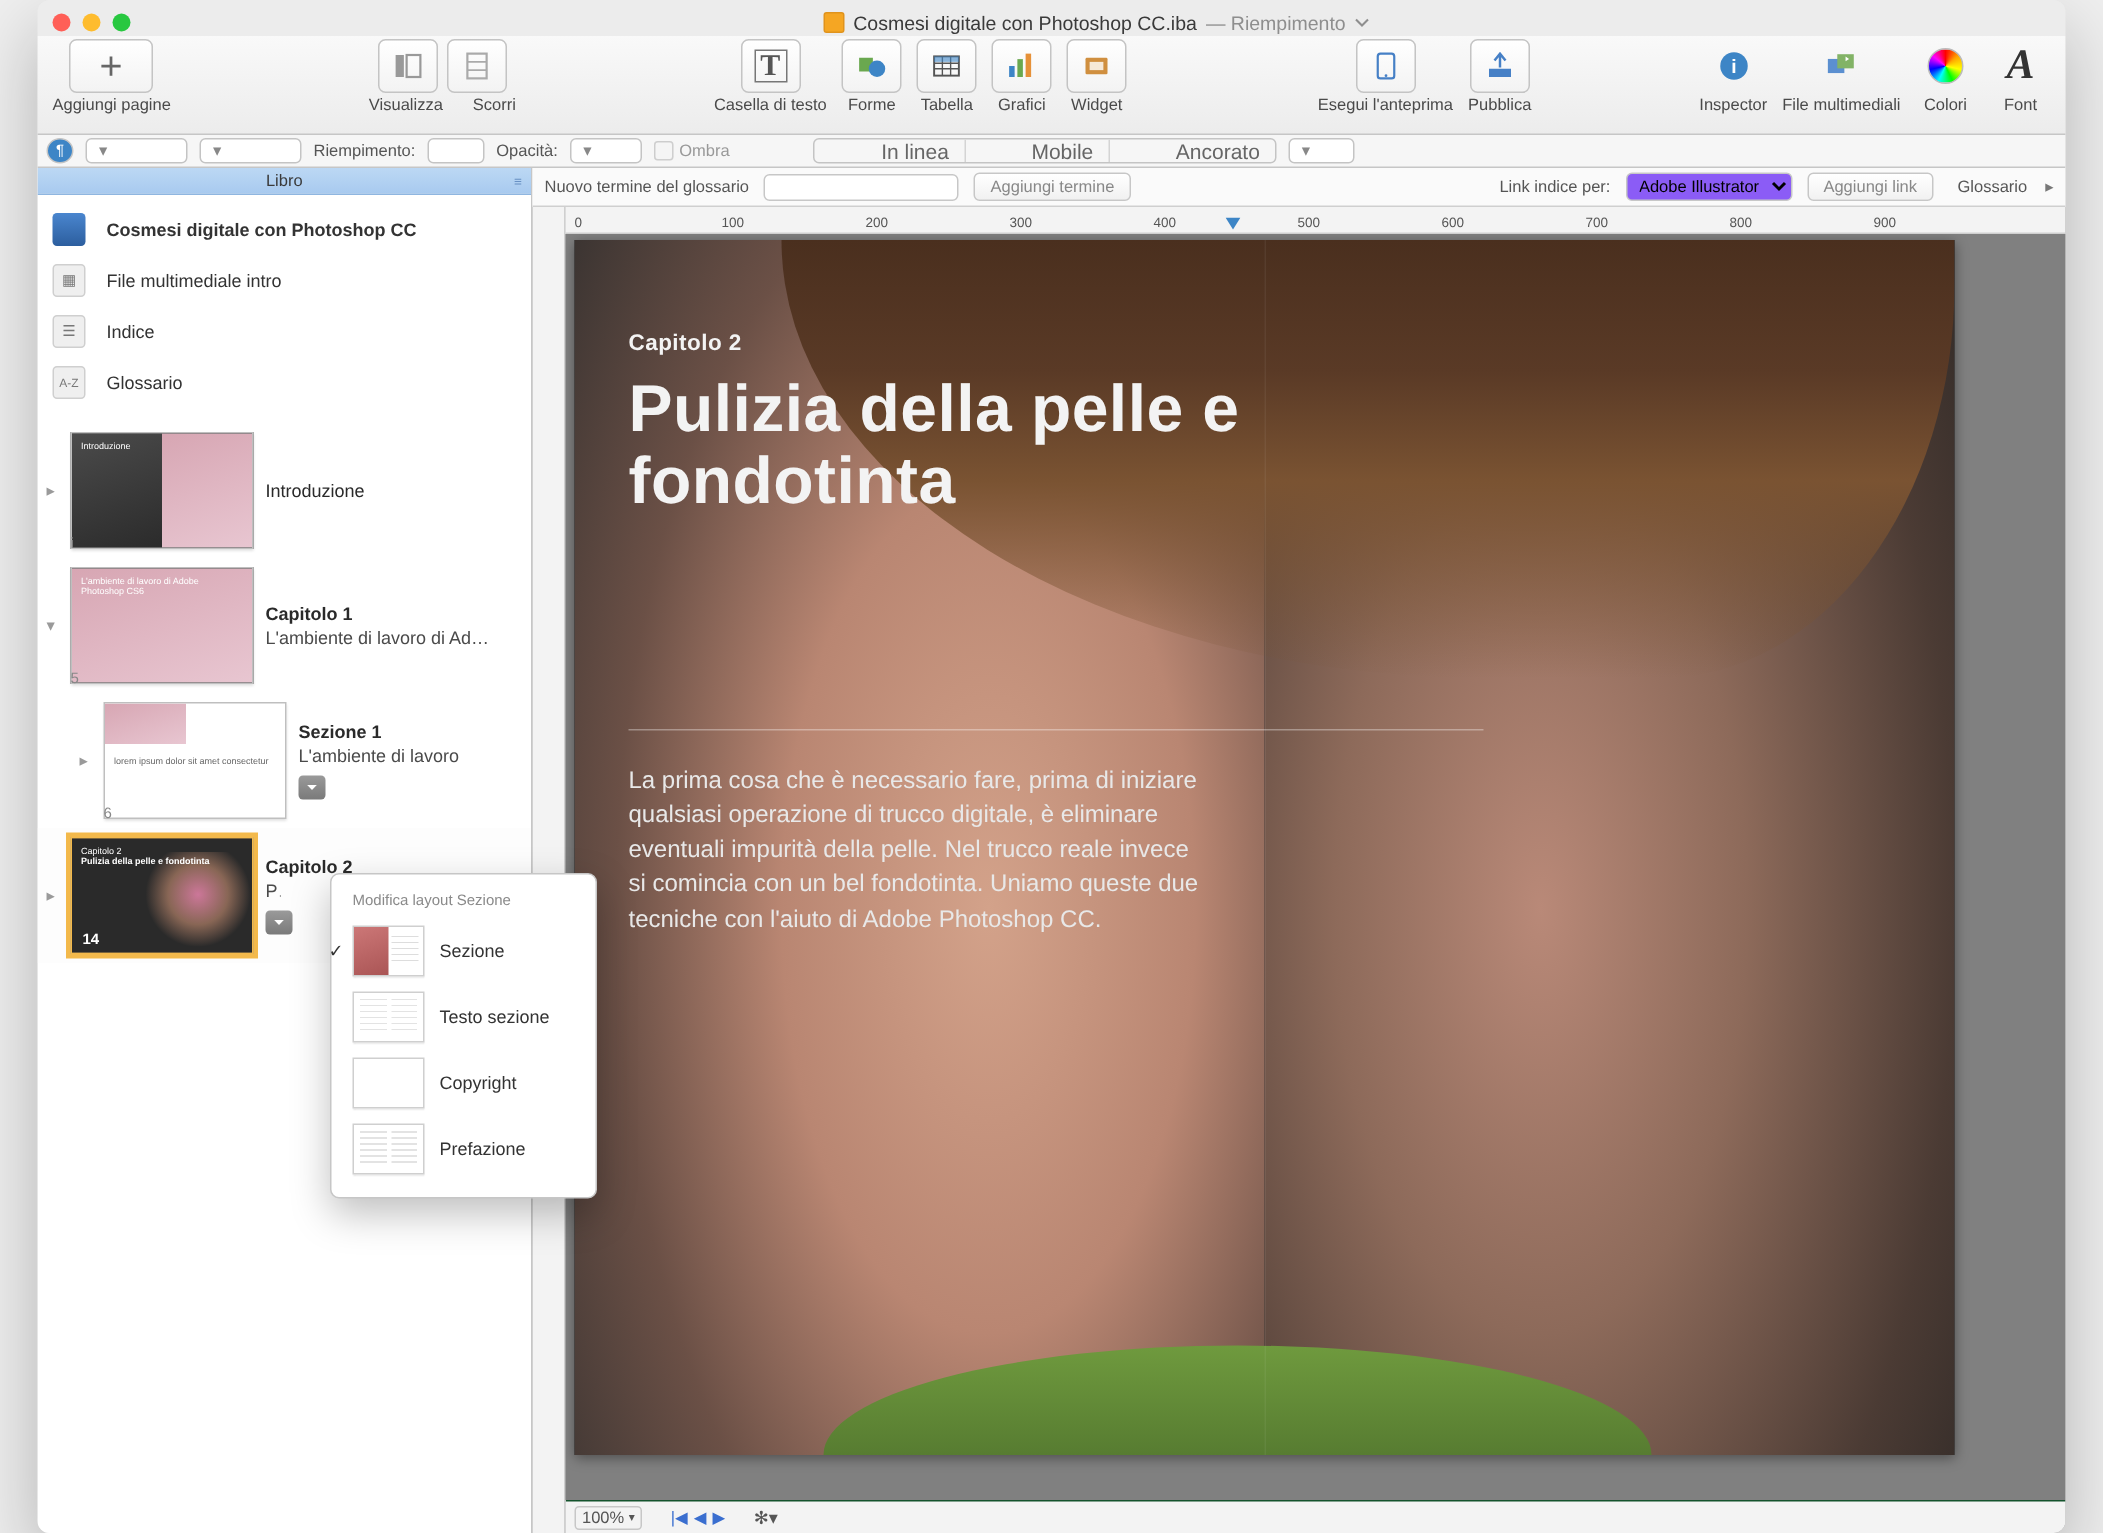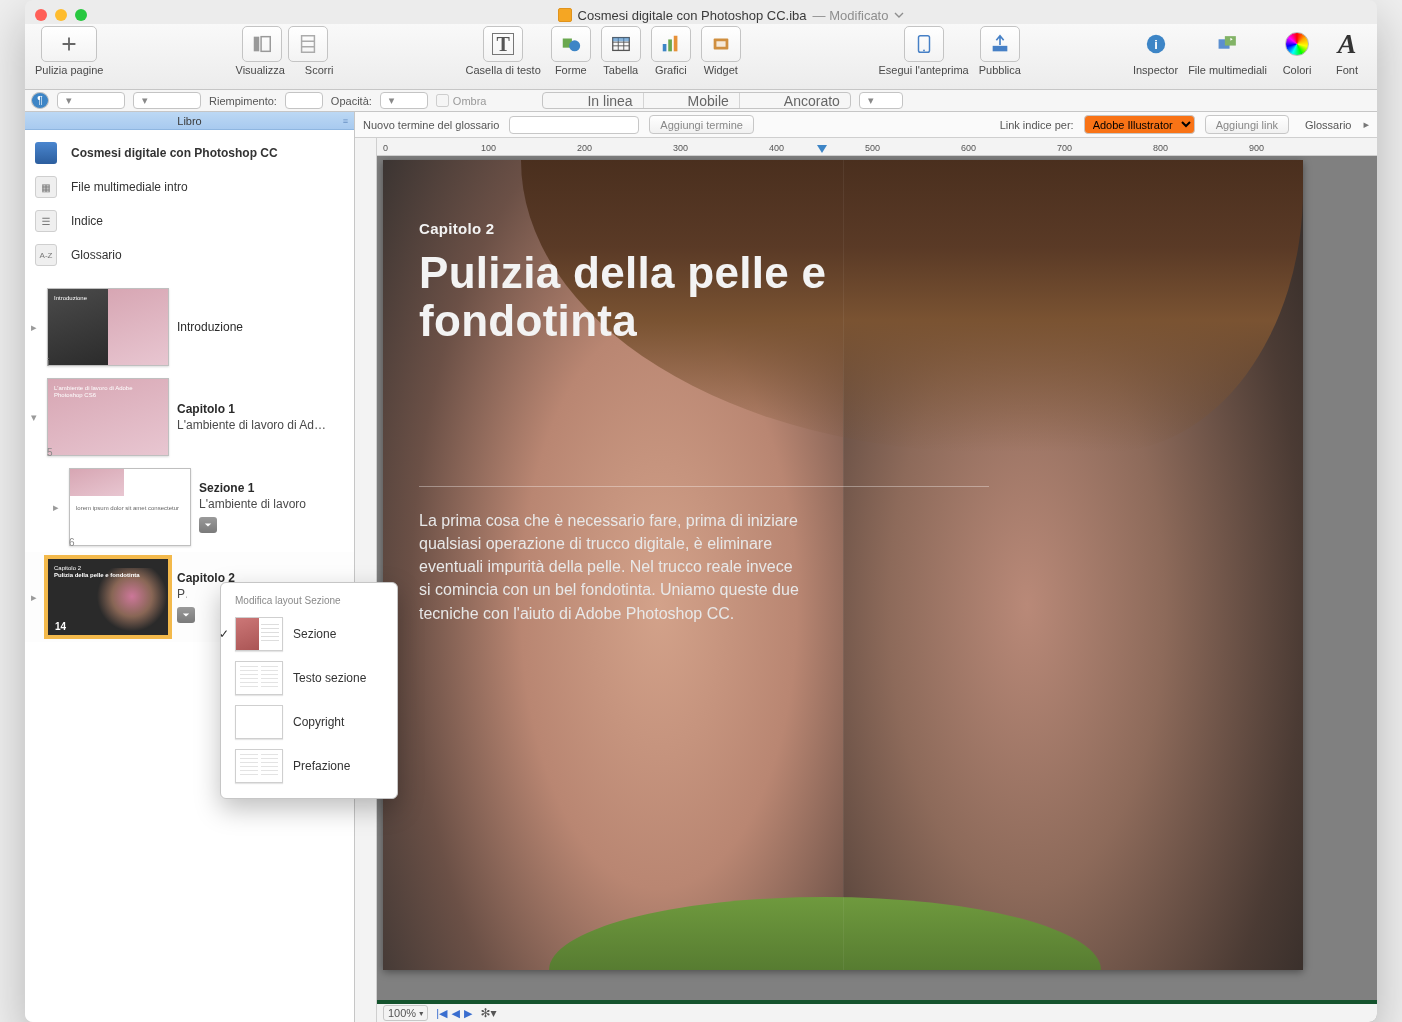--- a/index.html
+++ b/index.html
@@ -71,21 +71,21 @@
 .chap-info b{font-weight:600;}
 .chap-info .sub{color:#4a4a4a;white-space:nowrap;overflow:hidden;text-overflow:ellipsis;max-width:150px;}
 .chap-info .dd{width:18px;height:16px;background:linear-gradient(#9a9a9a,#7a7a7a);border-radius:3px;display:flex;align-items:center;justify-content:center;margin-top:4px;}
 .chap-info .dd svg{width:8px;height:8px;}
 
 
 .rightarea{flex:1;display:flex;flex-direction:column;min-height:0;}
 .glossbar{height:26px;border-bottom:1px solid #cfcfcf;background:#fafafa;display:flex;align-items:center;padding:0 8px;gap:10px;font-size:11px;color:#555;}
 .glossbar input{border:1px solid #c7c7c7;border-radius:4px;height:18px;width:130px;padding:0 4px;font-size:11px;}
 .glossbar button{border:1px solid #c7c7c7;border-radius:4px;height:19px;padding:0 10px;font-size:11px;color:#888;background:linear-gradient(#fff,#f1f1f1);}
-.glossbar select{border:1px solid #c7c7c7;border-radius:4px;height:19px;font-size:11px;padding:0 4px;background:#f97316;}
+.glossbar select{border:1px solid #c7c7c7;border-radius:4px;height:19px;font-size:11px;padding:0 4px;background:#8b5cf6;}
 .glossbar .flex{flex:1;}
 
 .canvaswrap{flex:1;display:flex;min-height:0;background:#808080;}
 .vruler{width:22px;background:#f3f3f3;border-right:1px solid #cfcfcf;font-size:8px;color:#666;position:relative;}
 .canvascol{flex:1;display:flex;flex-direction:column;min-height:0;}
 .hruler{height:18px;background:#f3f3f3;border-bottom:1px solid #cfcfcf;font-size:8px;color:#666;display:flex;align-items:flex-end;gap:1px;padding-left:2px;position:relative;}
 .hruler span{position:absolute;bottom:2px;font-size:9px;color:#555;}
 .hruler .hmark{position:absolute;bottom:0;top:0;left:440px;width:10px;}
 .hruler .hmark svg{width:10px;height:10px;position:absolute;bottom:0;}
 
@@ -101,21 +101,21 @@
 .face .hair{position:absolute;left:15%;right:0;top:0;height:36%;background:linear-gradient(180deg,#4a2f1e,#5a3a26 30%,#7a5332 55%,rgba(122,83,50,0) 100%);border-bottom-left-radius:60% 100%;border-bottom-right-radius:25% 90%;}
 .face .shirt{position:absolute;left:18%;right:22%;bottom:0;height:9%;background:linear-gradient(#6f9a3e,#577c31);border-top-left-radius:50% 100%;border-top-right-radius:50% 100%;}
 .face .seam{position:absolute;left:50%;top:0;bottom:0;width:1px;background:rgba(255,255,255,.06);}
 
 .ptext{position:absolute;left:36px;top:60px;right:360px;color:#f3f3f3;}
 .ptext .kicker{font-size:15px;font-weight:600;letter-spacing:.3px;margin-bottom:12px;}
 .ptext h1{font-size:44px;font-weight:700;line-height:1.1;letter-spacing:.3px;margin-bottom:140px;}
 .ptext .body{font-size:16px;line-height:1.45;color:#e8e8e8;max-width:380px;border-top:1px solid rgba(255,255,255,.3);padding-top:18px;}
 .hrshort{width:570px;height:1px;background:rgba(255,255,255,.35);margin:16px 0 22px 0;}
 
-.statusbar{height:22px;background:#f3f3f3;border-top:4px solid #14532d;display:flex;align-items:center;padding:0 6px;gap:6px;font-size:11px;color:#555;}
+.statusbar{height:22px;background:#f3f3f3;border-top:1px solid #14532d;display:flex;align-items:center;padding:0 6px;gap:17px;font-size:11px;color:#555;}
 .statusbar .zoom{border:1px solid #c7c7c7;border-radius:3px;padding:0 4px;height:16px;display:flex;align-items:center;gap:3px;}
 .navarr{display:flex;gap:0;}
 .navarr span{font-size:11px;color:#3a6ecf;padding:0 2px;}
 
 
 .popup{position:absolute;left:195px;top:582px;width:178px;background:#fff;border:1px solid #c6c6c6;border-radius:6px;box-shadow:0 10px 26px rgba(0,0,0,.25);padding:10px 6px;}
 .popup .ptitle{font-size:10px;color:#8a8a8a;padding:2px 8px 6px 8px;}
 .popup .prow{display:flex;align-items:center;gap:10px;padding:5px 8px;font-size:12px;color:#333;border-radius:4px;position:relative;}
 .popup .prow .chk{position:absolute;left:-8px;font-size:12px;color:#333;}
 .popup .pth{width:48px;height:34px;background:#fff;border:1px solid #cfcfcf;box-shadow:0 1px 1px rgba(0,0,0,.1);position:relative;overflow:hidden;}
@@ -136,37 +136,37 @@
 
   <div class="titlebar">
     <div class="traffic">
       <div class="dot red"></div>
       <div class="dot yellow"></div>
       <div class="dot green"></div>
     </div>
     <div class="titlewrap">
       <span class="titleicon"></span>
       <span class="titletext">Cosmesi digitale con Photoshop CC.iba</span>
-      <span class="titlemod">— Modificato</span>
+      <span class="titlemod">— Riempimento</span>
       <svg class="titlechev" viewBox="0 0 10 10">
           <path d="M1 3l4 4 4-4" fill="none" stroke="#8e8e8e" stroke-width="1.4"></path>
         </svg>
     </div>
   </div>
 
   <div class="toolbar">
     <div class="tb-group">
       <div class="tb-btns">
           <div class="tb-btn wide">
         <svg class="ic" viewBox="0 0 24 24">
               <path d="M12 5v14M5 12h14" stroke="#666" stroke-width="2" fill="none"></path>
             </svg>
       </div>
         </div>
-      <span class="tb-label">Pulizia pagine</span>
+      <span class="tb-label">Aggiungi pagine</span>
     </div>
     <div style="width:120px"></div>
     <div class="tb-group">
       <div class="tb-btns">
         <div class="tb-btn">
           <svg class="ic" viewBox="0 0 24 24">
               <rect x="3" y="4" width="6" height="16" fill="#999"></rect>
               <rect x="11" y="4" width="10" height="16" fill="none" stroke="#999" stroke-width="1.6"></rect>
             </svg>
         </div>

